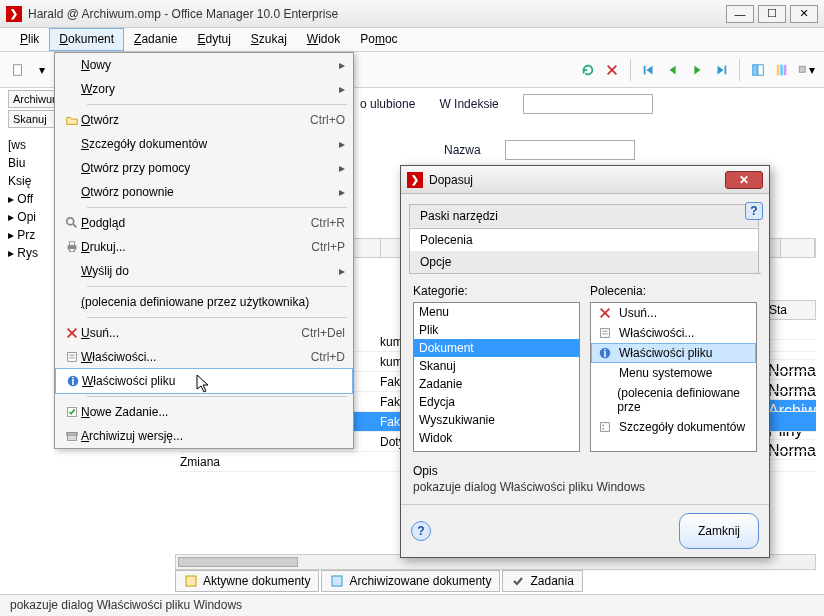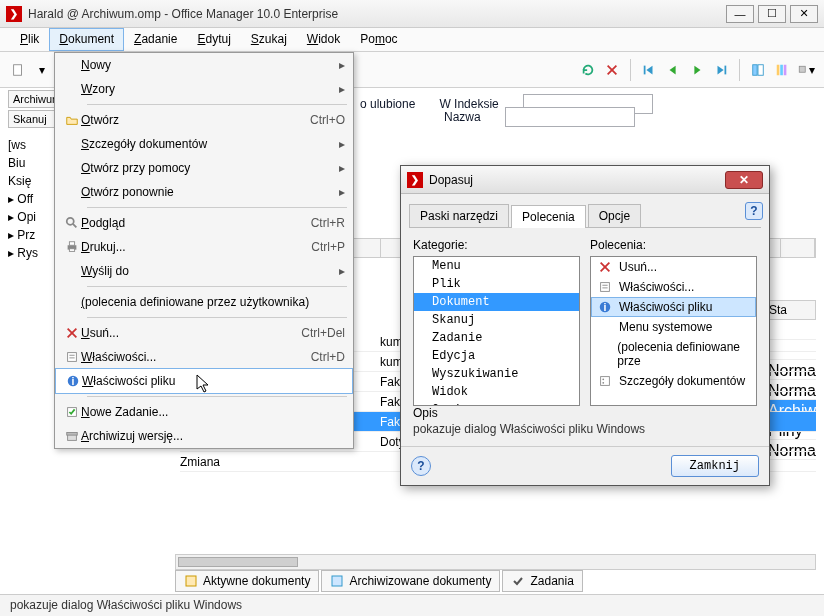--- a/index.html
+++ b/index.html
@@ -61,40 +61,40 @@
 .statcol .scell{height:20px;padding:2px 4px;border-bottom:1px solid #eee;font-size:16px;}
 .statcol .scell.selected{background:#3399ff;color:#fff;}
 
 
 .dialog{position:absolute;left:400px;top:165px;width:370px;background:#f0f0f0;border:1px solid #555;box-shadow:3px 3px 10px rgba(0,0,0,.35);z-index:70;}
 .dlg-title{height:28px;background:linear-gradient(#f8f8f8,#e0e0e0);display:flex;align-items:center;padding:0 6px;border-bottom:1px solid #bbb;}
 .dlg-title .dicon{width:16px;height:16px;background:#c00;margin-right:6px;display:inline-flex;align-items:center;justify-content:center;color:#fff;font-size:10px;font-weight:bold;}
 .dlg-title .dtxt{flex:1;}
 .dlg-close{width:38px;height:18px;background:#c94f4f;border:1px solid #8a2a2a;border-radius:3px;color:#fff;display:flex;align-items:center;justify-content:center;cursor:pointer;font-weight:bold;}
 .dlg-help{position:absolute;right:6px;top:36px;width:18px;height:18px;border:1px solid #5a8fd6;border-radius:3px;background:#dbe9fb;color:#1a4e9a;display:flex;align-items:center;justify-content:center;font-weight:bold;cursor:pointer;}
-.tabstrip{display:flex;margin:10px 8px 0 8px;border-bottom:1px solid #bbb;}
+.tabstrip{display:flex;margin:10px 8px 0 8px;border-bottom:1px solid #bbb;flex-direction:column;}
 .tab{padding:4px 10px;border:1px solid #bbb;border-bottom:none;background:#eaeaea;margin-right:2px;cursor:pointer;}
 .tab.active{background:#fff;position:relative;top:1px;}
 .dlg-body{padding:10px 12px;}
 .dlg-cols{display:flex;gap:10px;}
 .dlg-col{flex:1;}
 .dlg-col .lbl{margin-bottom:4px;}
 .listbox{border:1px solid #888;background:#fff;height:150px;overflow-y:auto;}
-.listbox .li{padding:2px 18px;cursor:default;font-family:Liberation Mono, monospace;}
+.listbox .li{padding:2px 5px;cursor:default;}
 .listbox .li.selected{background:#3399ff;color:#fff;}
 .cmdlist{border:1px solid #888;background:#fff;height:150px;overflow:hidden;}
 .cmdlist .ci{display:flex;align-items:center;gap:6px;padding:3px 6px;cursor:default;}
 .cmdlist .ci.selected{background:#cde6ff;border:1px solid #7eb4ea;padding:2px 5px;}
 .cmdlist .ciicon{width:16px;display:flex;justify-content:center;}
-.opis{}
+.opis{margin-top:12px;}
 .opis .olbl{color:#000;}
 .opis .odesc{color:#333;margin-top:2px;}
 .dlg-foot{display:flex;justify-content:space-between;align-items:center;padding:8px 10px;border-top:1px solid #ccc;background:#f0f0f0;}
 .dlg-foot .qicon{width:20px;height:20px;border:1px solid #5a8fd6;border-radius:10px;background:#dbe9fb;color:#1a4e9a;display:flex;align-items:center;justify-content:center;font-weight:bold;}
-.dlg-foot button{padding:3px 18px;border:1px solid #5a8fd6;background:linear-gradient(#fefefe,#dbe9fb);border-radius:3px;cursor:pointer;font-family:Liberation Mono, monospace;}
+.dlg-foot button{padding:10px 18px;border:1px solid #5a8fd6;background:linear-gradient(#fefefe,#dbe9fb);border-radius:10px;cursor:pointer;}
 
 
 .bottomtabs{position:absolute;left:175px;bottom:24px;display:flex;gap:2px;}
 .btab{border:1px solid #bbb;padding:3px 8px;background:#f7f7f7;display:flex;align-items:center;gap:5px;cursor:pointer;}
 .btab .bic{width:14px;height:14px;}
 
 
 .statusbar{position:absolute;left:0;right:0;bottom:0;height:22px;border-top:1px solid #ccc;background:#f4f4f4;padding:3px 10px;color:#333;}
 
 
@@ -202,21 +202,21 @@
       <div>▸ Prz</div>
       <div>▸ Rys</div>
     </div>
 </div>
 
 <div class="filterrow">
   <label>o ulubione</label>
   <label>W Indeksie</label>
   <input type="text" style="">
 </div>
-<div class="filterrow" style="top:107px;">
+<div class="filterrow" style="top:140px;">
   <span style="width:60px"></span>
   <label>Nazwa</label>
   <input type="text" style="">
 </div>
 
 <div class="docheader">
   <div class="hc hc1">kument</div>
   <div class="hc hc2"></div>
   <div class="hc hc3"></div>
 </div>

